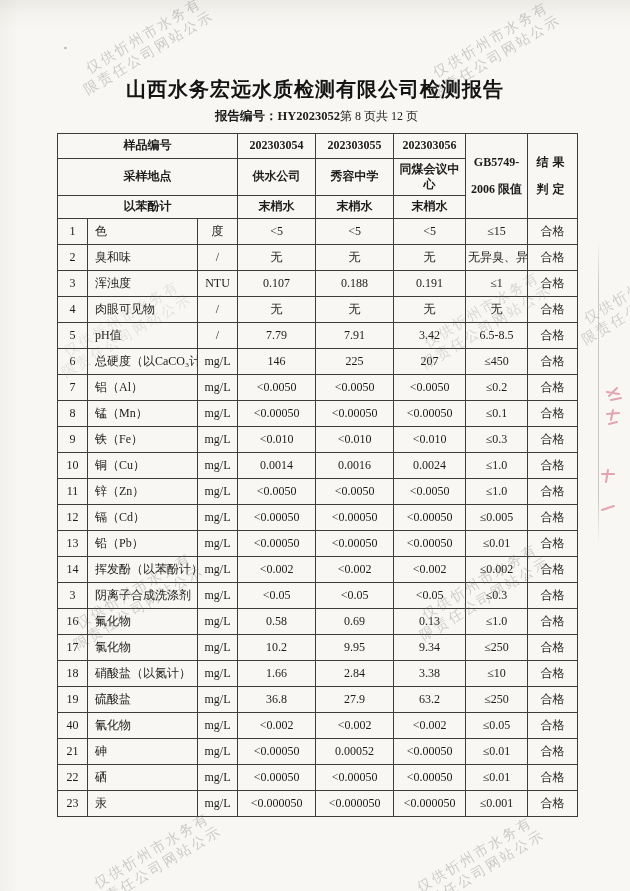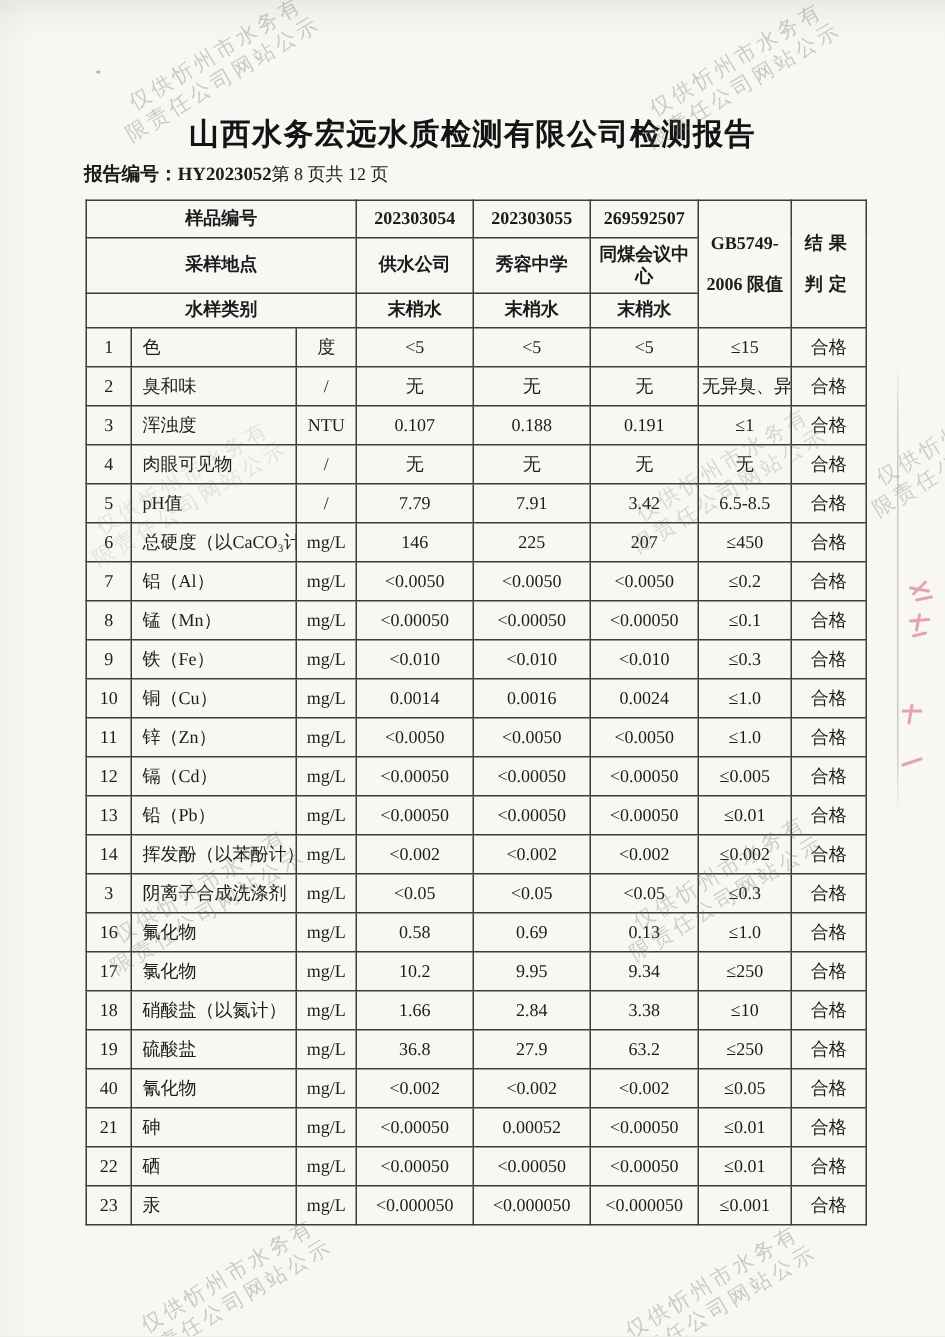--- a/index.html
+++ b/index.html
@@ -14,21 +14,21 @@
     color:#1c1c1c;
   }
 
   
   .title {
     position:absolute; top:76px; left:0; right:0;
     text-align:center; font-size:20px; font-weight:bold; letter-spacing:1px; color:#141414;
   }
   .meta {
     position:absolute; top:108px; left:56px; width:521px;
-    display:flex; justify-content:flex-start; align-items:baseline;
+    display:flex; justify-content:center; align-items:baseline;
   }
   .report-no { font-size:12.5px; font-weight:bold; }
   .page-indicator { font-size:12px; }
 
   
   table.report {
     position:absolute; top:133px; left:57px; width:520px;
     border-collapse:collapse; table-layout:fixed;
     border:1.6px solid #333;
   }
@@ -135,42 +135,42 @@
         <col style="width:78px">
         <col style="width:72px">
       <col style="width:62px">
         <col style="width:50px">
     </colgroup>
     <thead>
       <tr class="hrow1">
         <td colspan="3">样品编号</td>
         <td>202303054</td>
         <td>202303055</td>
-        <td>269592507</td>
+        <td>202303056</td>
         <td rowspan="3" class="limit-head">
           <div class="twoline">
             <span>GB5749-</span>
             <span>2006 限值</span>
           </div>
         </td>
         <td rowspan="3" class="result-head">
           <div class="twoline">
             <span>结果</span>
             <span>判定</span>
           </div>
         </td>
       </tr>
       <tr class="hrow2">
         <td colspan="3">采样地点</td>
         <td>供水公司</td>
         <td>秀容中学</td>
         <td class="wrap">同煤会议中心</td>
       </tr>
       <tr class="hrow3">
-        <td colspan="3">水样类别</td>
+        <td colspan="3">以苯酚计</td>
         <td>末梢水</td>
         <td>末梢水</td>
         <td>末梢水</td>
       </tr>
     </thead>
     <tbody class="data" id="table-body">
         <tr>
           <td>1</td>
           <td class="pname">色</td>
           <td>度</td>

